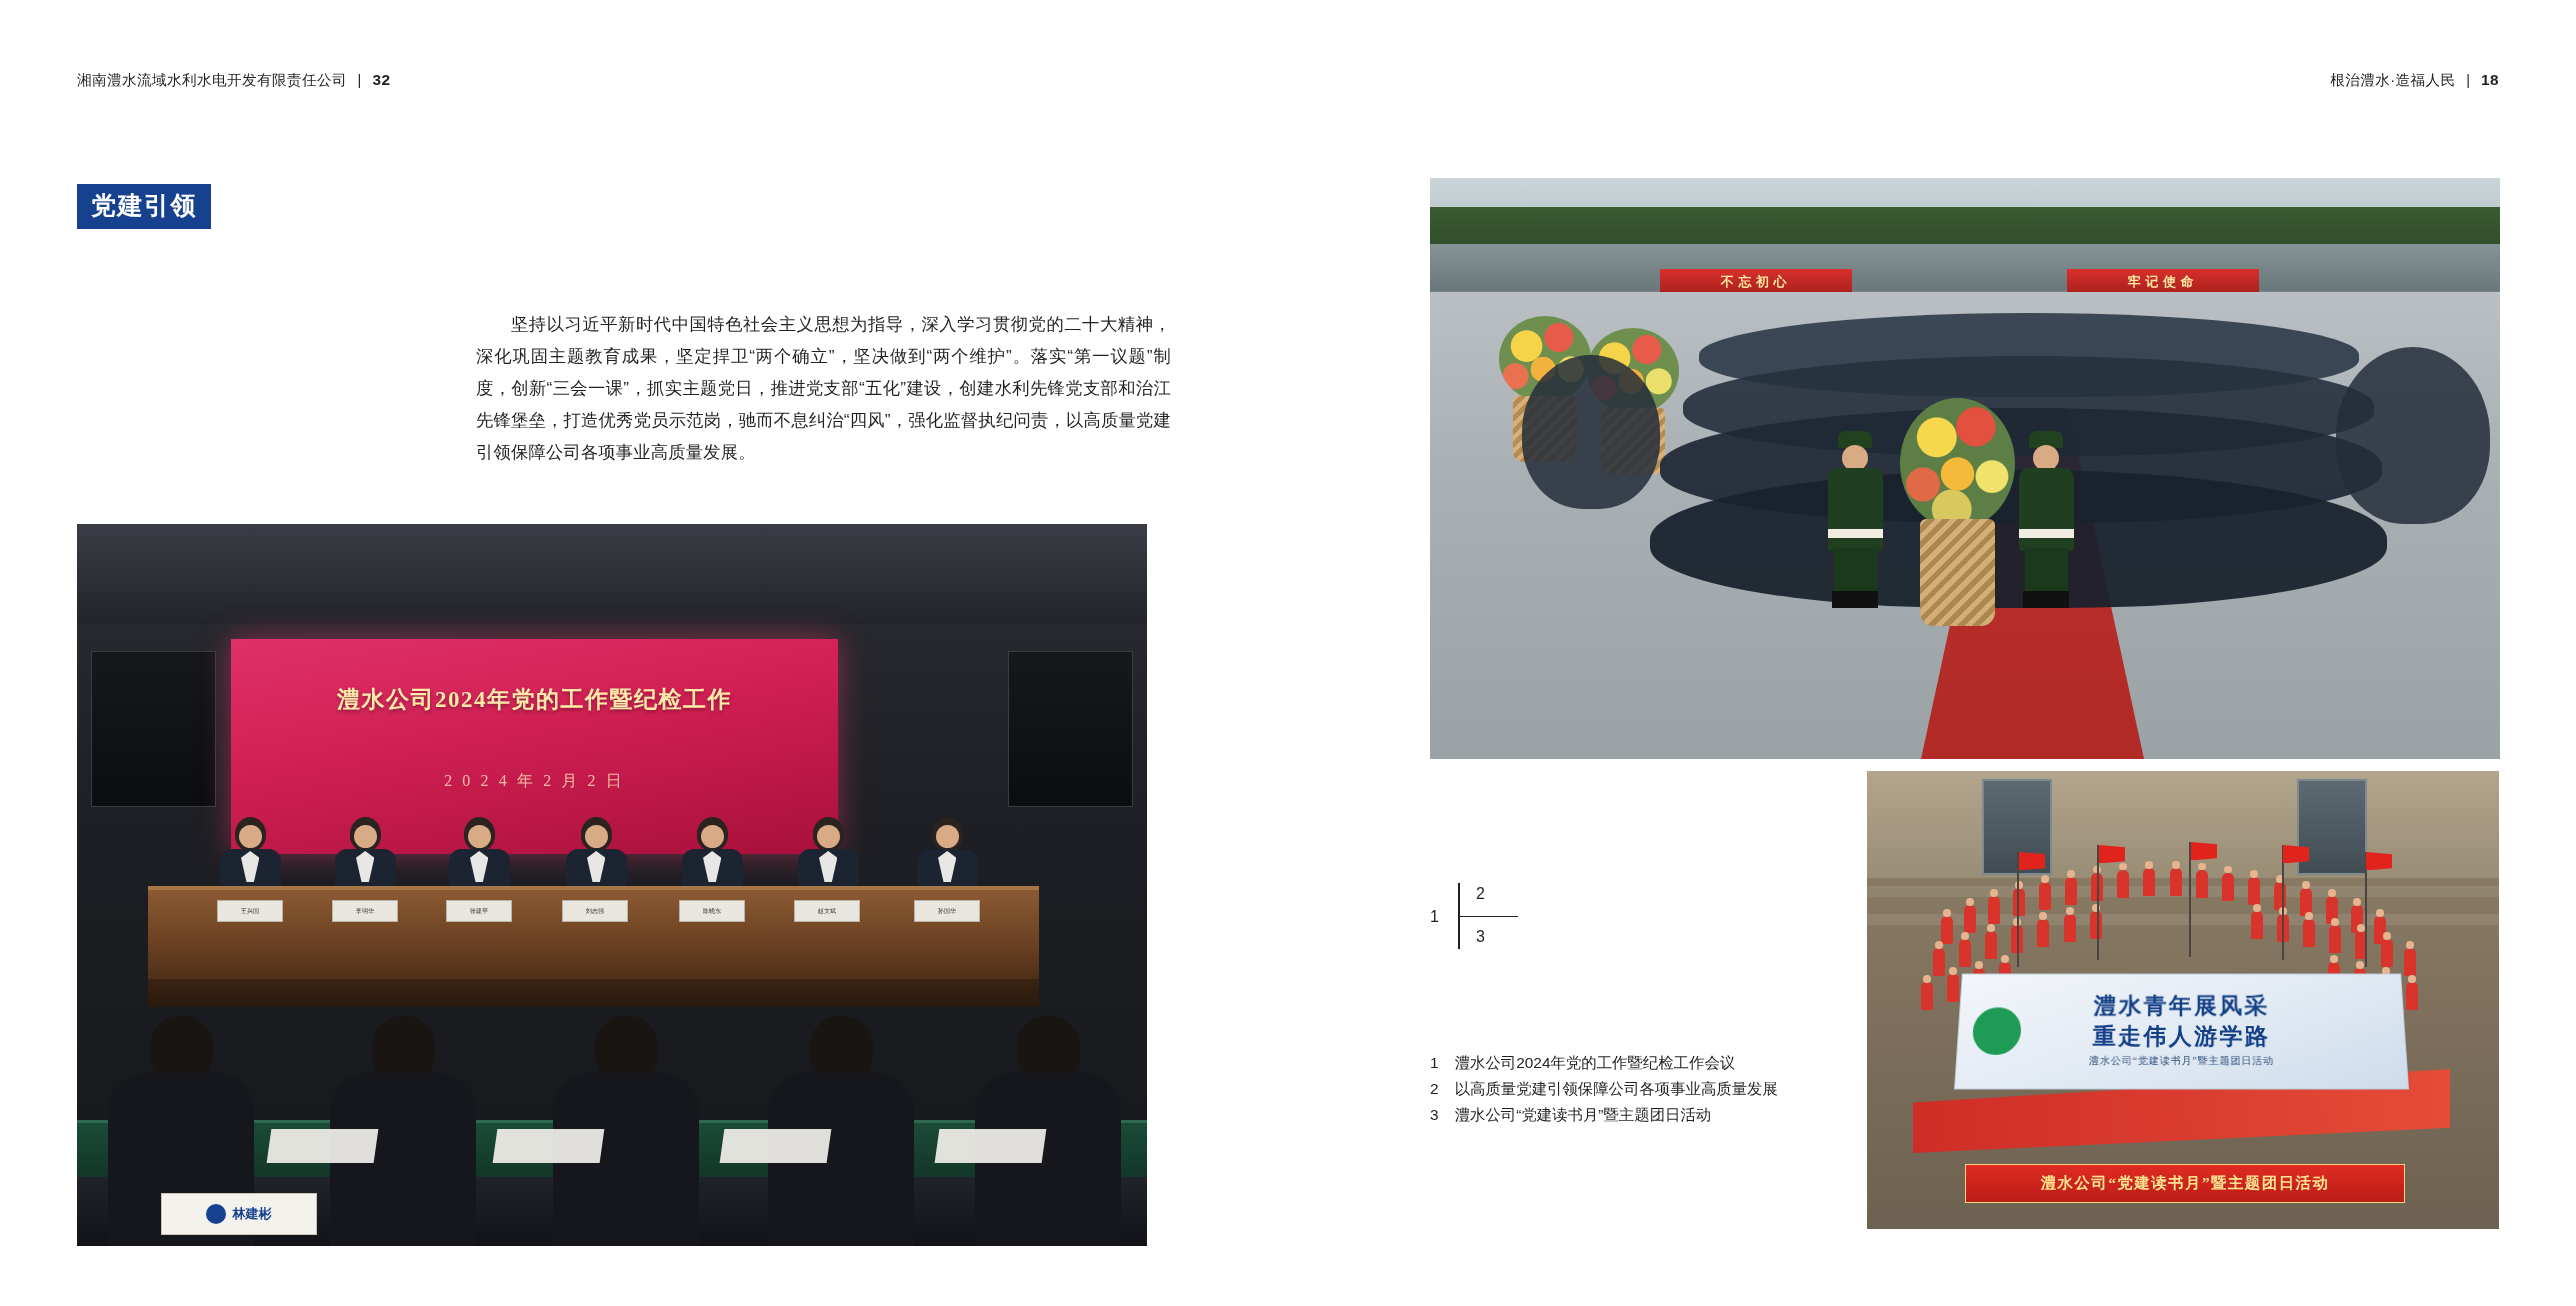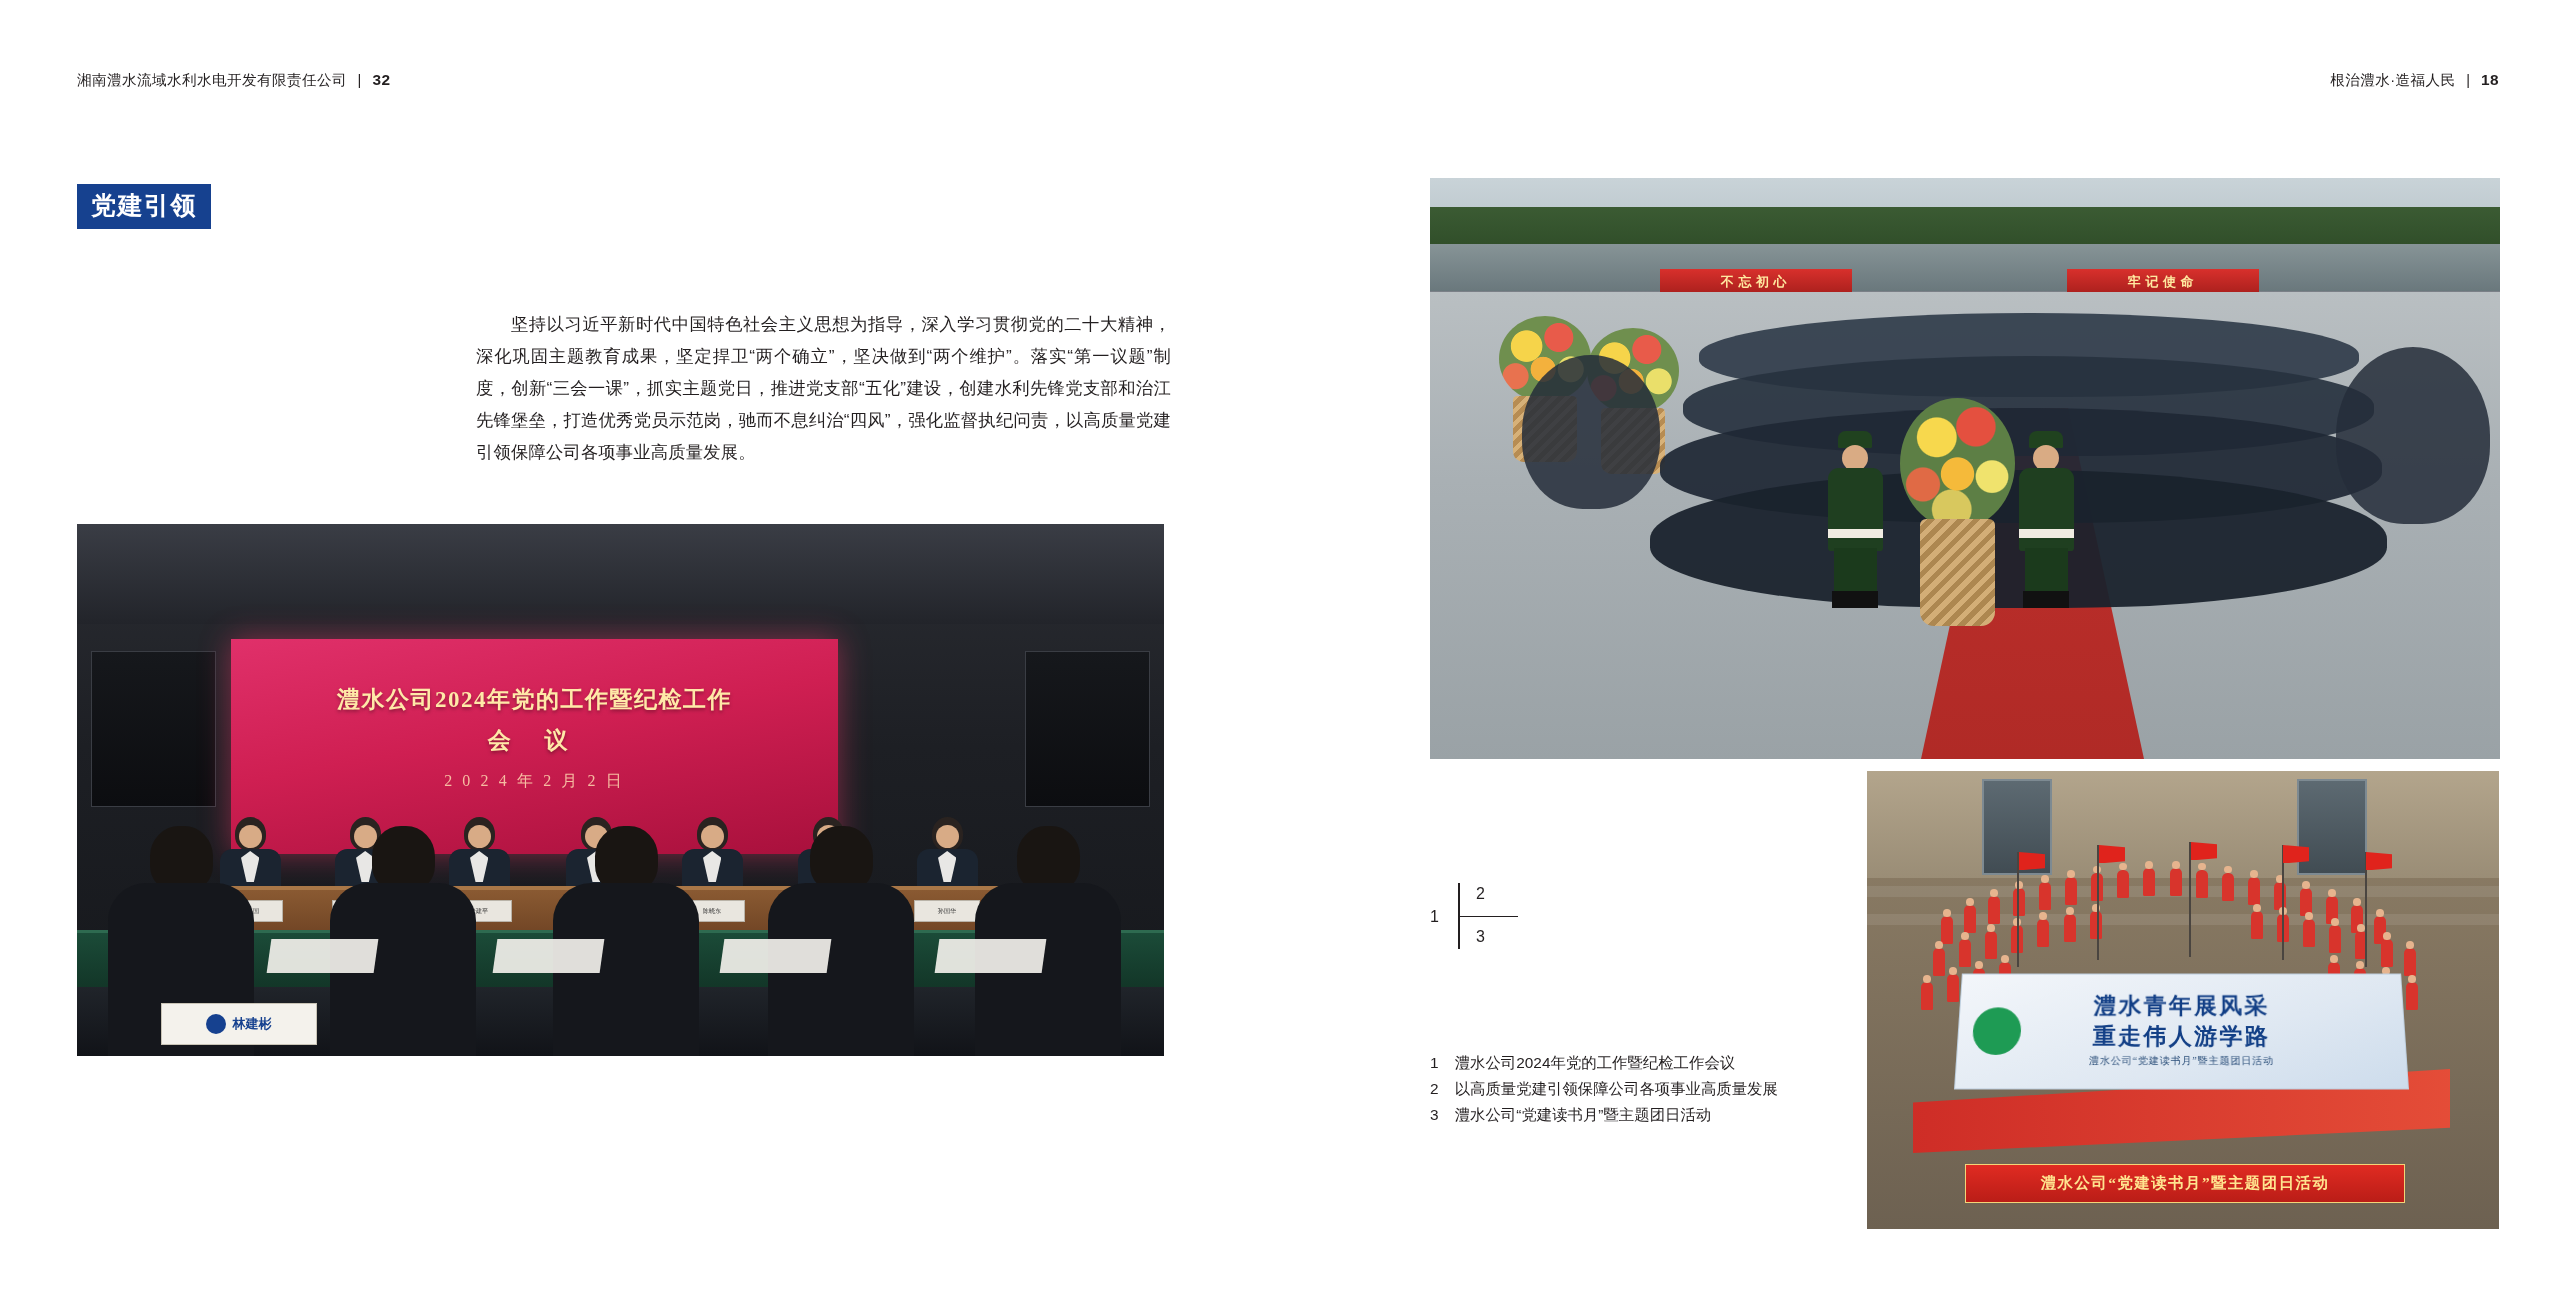--- a/index.html
+++ b/index.html
@@ -68,21 +68,21 @@
   
   .photo {
     position: absolute;
     overflow: hidden;
     background: #fca5a5;
     font-family: Liberation Serif, serif;
   }
   .photo .inner { position: absolute; inset: 0; }
 
   
-  #photo-conference { left: 77px; top: 524px; width: 1070px; height: 532px; padding-left: 17px; }
+  #photo-conference { left: 77px; top: 524px; width: 1070px; height: 722px; }
   .hall-bg {
     position: absolute; inset: 0;
     background: linear-gradient(180deg, #2b2d33 0%, #1d1f24 42%, #15171b 100%);
   }
   .hall-ceiling {
     position: absolute; left: 0; top: 0; width: 100%; height: 100px;
     background: linear-gradient(180deg,#3a3d45 0%, #22242a 100%);
   }
   .hall-screen {
     position: absolute; left: 154px; top: 115px; width: 607px; height: 215px;
@@ -387,21 +387,20 @@
 
 <div class="photo" id="photo-conference">
   <div class="inner">
     <div class="hall-bg"></div>
     <div class="hall-ceiling"></div>
     <div class="hall-sidepanel l"></div>
     <div class="hall-sidepanel r"></div>
 
     <div class="hall-screen">
       <div class="line1">澧水公司2024年党的工作暨纪检工作</div>
-      <div class="line2">会    议</div>
       <div class="line3">2 0 2 4 年 2 月 2 日</div>
     </div>
 
     <div class="dais-person" style="left:138px">
         <div class="head"></div>
         <div class="face"></div>
         <div class="body"></div>
         <div class="shirt"></div>
       </div>
     <div class="dais-person" style="left:253px">

